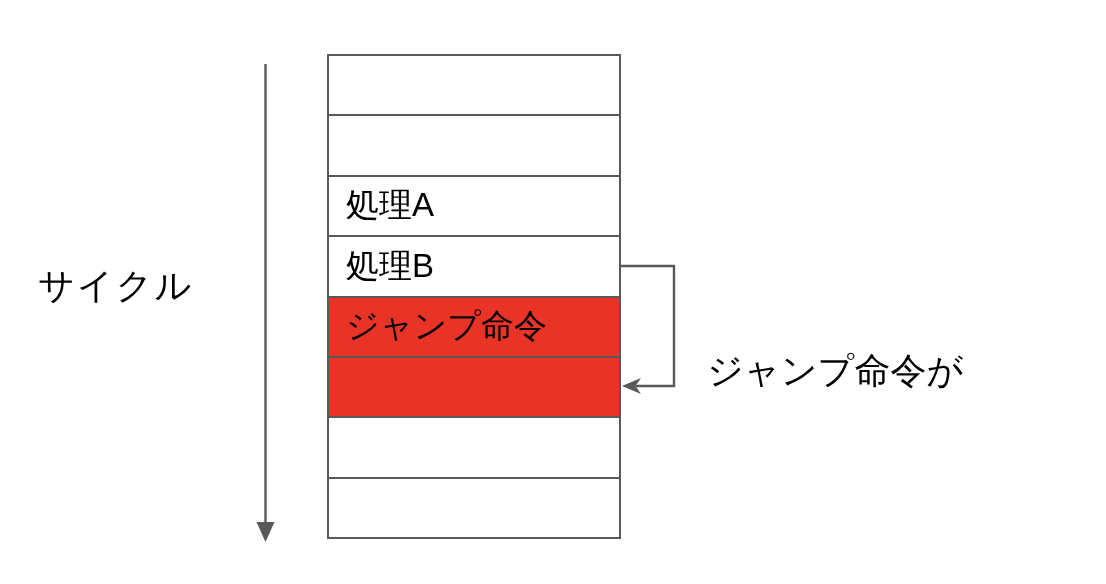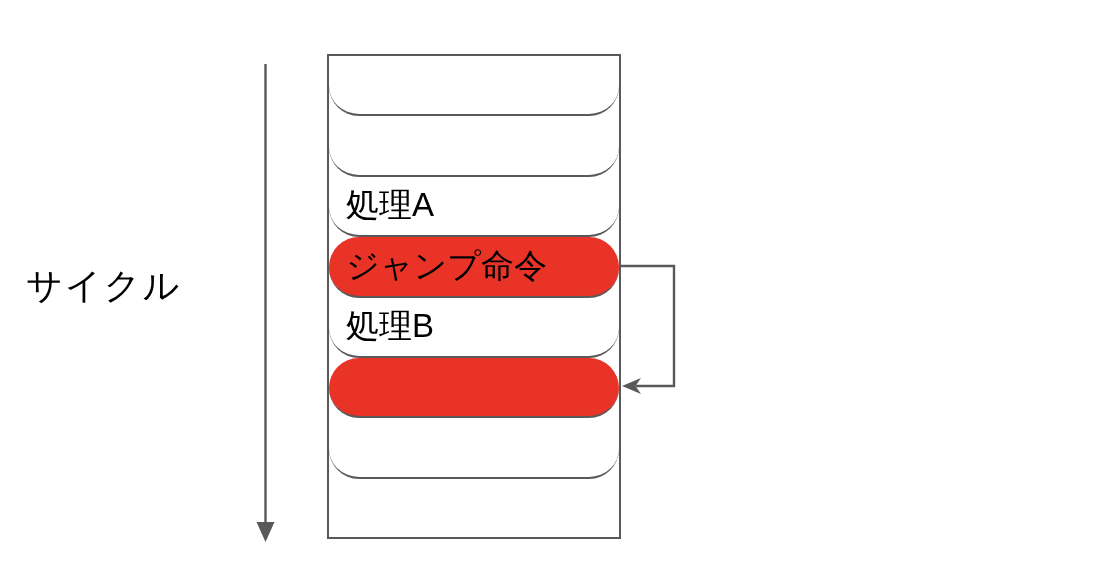--- a/index.html
+++ b/index.html
@@ -15,21 +15,21 @@
   }
   .canvas {
     position: relative;
     width: 1106px;
     height: 584px;
     background: #ffffff;
     overflow: hidden;
   }
   .cycle-label {
     position: absolute;
-    left: 26px;
+    left: 38px;
     top: 262px;
     font-size: 36px;
     letter-spacing: 2px;
     color: var(--ink);
     white-space: nowrap;
   }
   .cycle-arrow {
     position: absolute;
     left: 255px;
     top: 60px;
@@ -51,21 +51,20 @@
   .inst-row {
     flex: 1 1 0;
     border-bottom: 2px solid var(--line);
     display: flex;
     align-items: center;
     padding-left: 17px;
     font-size: 33px;
     color: var(--ink);
     white-space: nowrap;
     overflow: hidden;
-    border-radius: 30px;
   }
   .inst-row:last-child { border-bottom: none; }
   .inst-row.highlight { background: var(--red); }
   .jump-arrow {
     position: absolute;
     left: 620px;
     top: 258px;
     width: 60px;
     height: 138px;
     color: var(--line);
@@ -89,28 +88,29 @@
 
   <svg class="cycle-arrow" viewBox="0 0 22 486" aria-hidden="true">
     <line x1="10.5" y1="4" x2="10.5" y2="462" stroke="currentColor" stroke-width="2.4"></line>
     <polygon points="1.5,462 19.5,462 10.5,482" fill="currentColor"></polygon>
   </svg>
 
   <div class="inst-table">
     <div class="inst-row"></div>
     <div class="inst-row"></div>
     <div class="inst-row">処理A</div>
+    <div class="inst-row">処理B</div>
     <div class="inst-row highlight">ジャンプ命令</div>
-    <div class="inst-row">処理B</div>
     <div class="inst-row highlight"></div>
     <div class="inst-row"></div>
     <div class="inst-row"></div>
   </div>
 
   <svg class="jump-arrow" viewBox="0 0 60 138" aria-hidden="true">
     <polyline points="1,8 54,8 54,128 16,128" fill="none" stroke="currentColor" stroke-width="2.4"></polyline>
     <polygon points="2,128 21,120 15.5,128 21,136" fill="currentColor"></polygon>
   </svg>
 
   <div class="annotation">
+    <div>ジャンプ命令が</div>
   </div>
 
 </div>
 
 </body></html>

